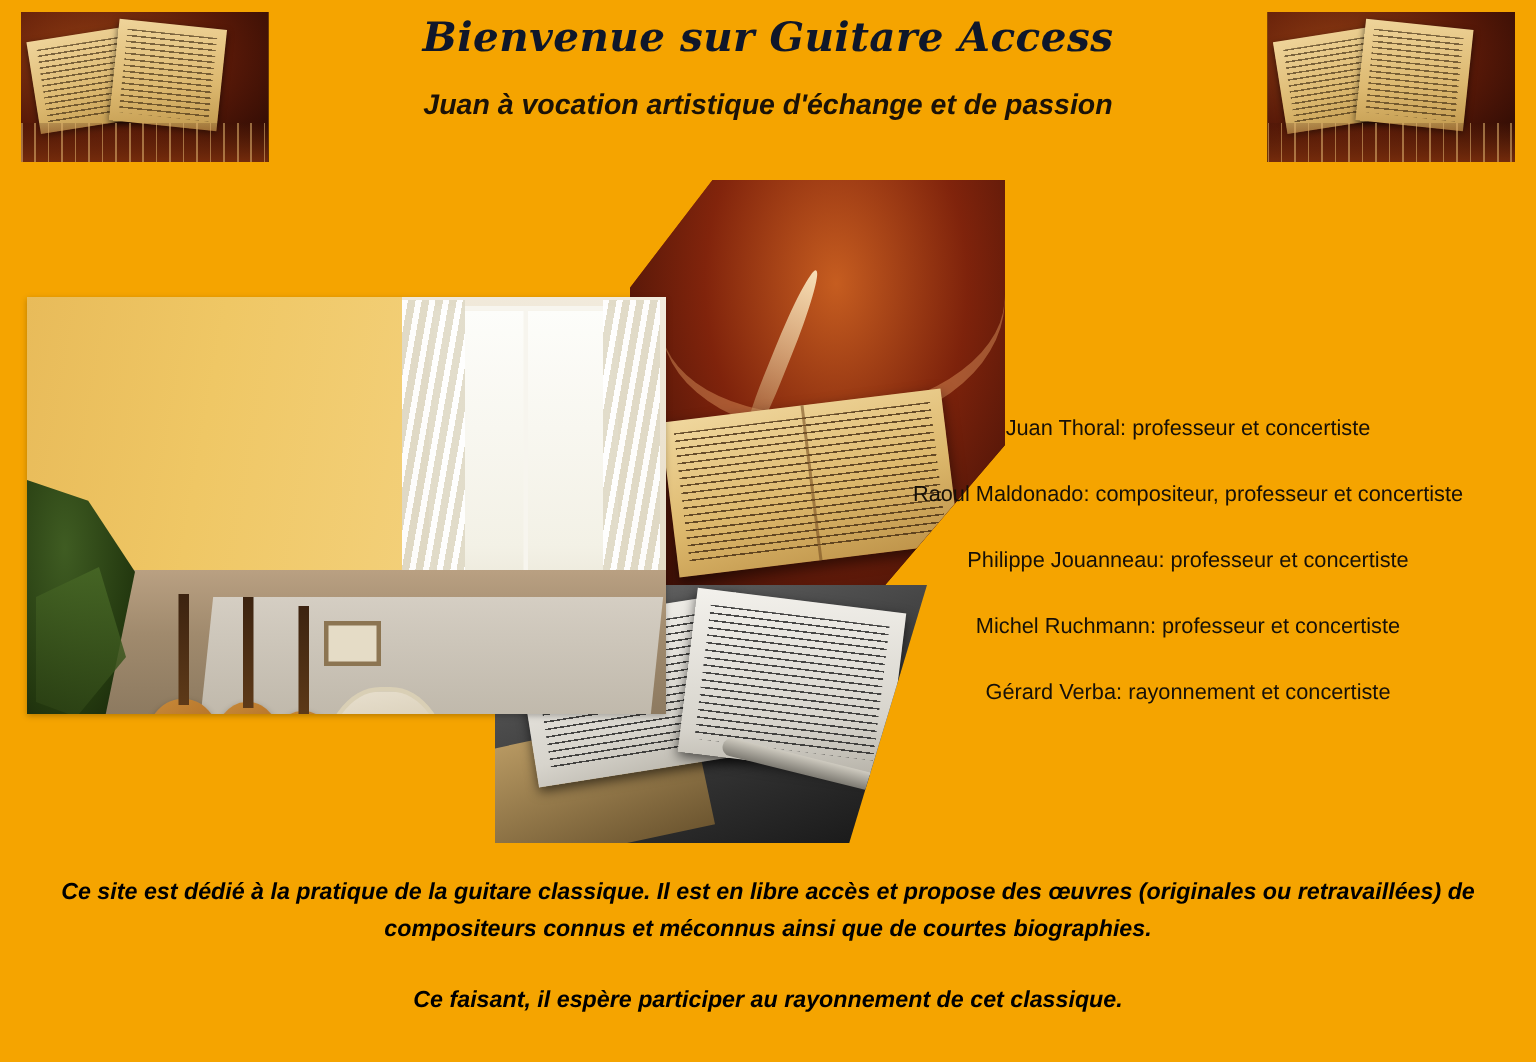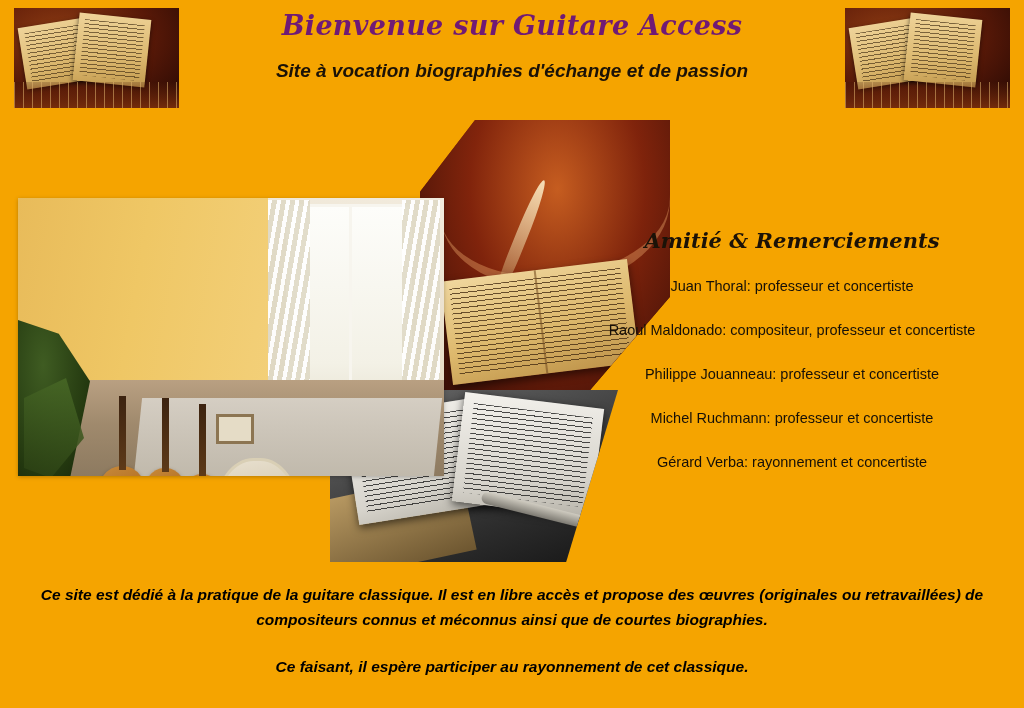--- a/index.html
+++ b/index.html
@@ -25,21 +25,21 @@
   .header-title {
     position: absolute;
     top: 10px;
     left: 0;
     width: 1024px;
     text-align: center;
     font-family: "DejaVu Serif", serif;
     font-style: italic;
     font-weight: bold;
     font-size: 27px;
-    color: #701a75;
+    color: #0f172a;
     letter-spacing: 0.3px;
   }
   .header-subtitle {
     position: absolute;
     top: 60px;
     left: 0;
     width: 1024px;
     text-align: center;
     font-family: "Liberation Sans", sans-serif;
     font-style: italic;
@@ -331,21 +331,21 @@
   .bottom-block p.second {
     margin-top: 22px;
   }
 </style>
 </head>
 <body>
 
 <div class="page">
 
   <div class="header-title">Bienvenue sur Guitare Access</div>
-  <div class="header-subtitle">Site à vocation biographies d'échange et de passion</div>
+  <div class="header-subtitle">Juan à vocation artistique d'échange et de passion</div>
 
   <div class="corner-photo left">
     <div class="cp-bg"></div>
     <div class="cp-paper one">
         <div class="cp-lines"></div>
       </div>
     <div class="cp-paper two">
         <div class="cp-lines"></div>
       </div>
     <div class="cp-strings"></div>
@@ -398,21 +398,20 @@
     <div class="guitar g2">
         <div class="neck"></div>
       </div>
     <div class="guitar g3">
         <div class="neck"></div>
       </div>
     <div class="rp-chair"></div>
 
   </div>
 
-  <div class="thanks-title">Amitié &amp; Remerciements</div>
   <div class="thanks-list">
     <div class="thanks-item">Juan Thoral: professeur et concertiste</div>
     <div class="thanks-item">Raoul Maldonado: compositeur, professeur et concertiste</div>
     <div class="thanks-item">Philippe Jouanneau: professeur et concertiste</div>
     <div class="thanks-item">Michel Ruchmann: professeur et concertiste</div>
     <div class="thanks-item">Gérard Verba: rayonnement et concertiste</div>
   </div>
 
   <div class="bottom-block">
     <p>Ce site est dédié à la pratique de la guitare classique. Il est en libre accès et propose des œuvres (originales ou retravaillées) de compositeurs connus et méconnus ainsi que de courtes biographies.</p>

